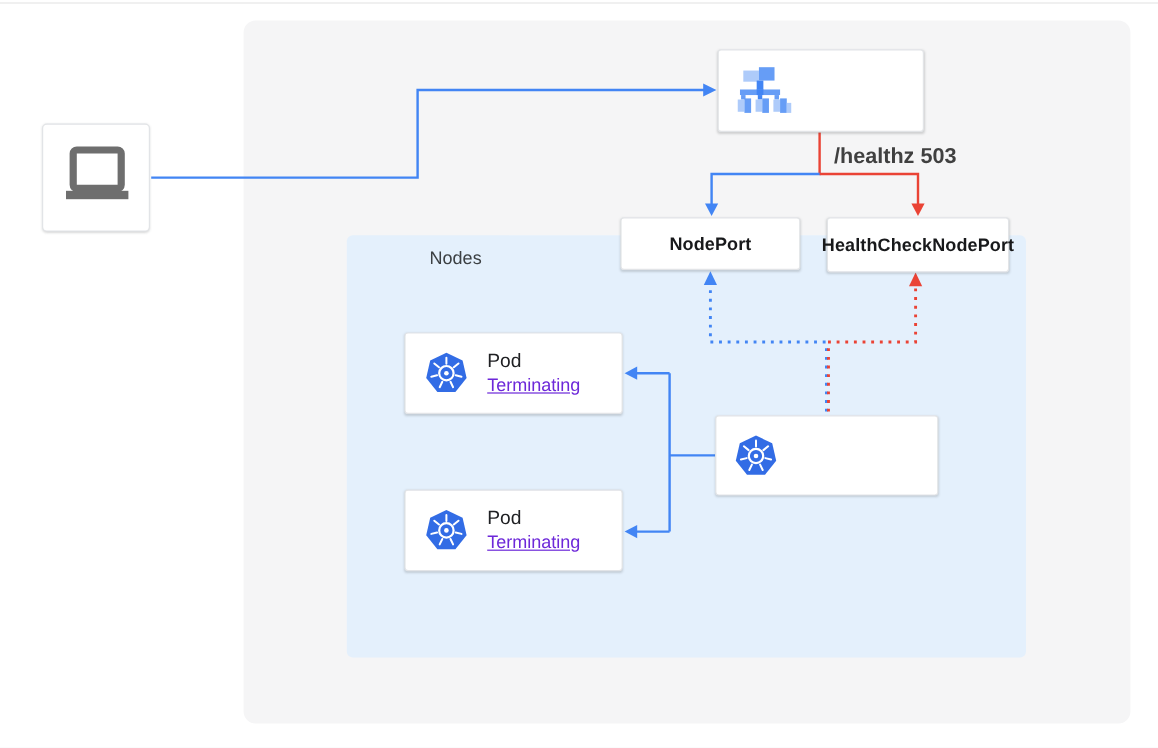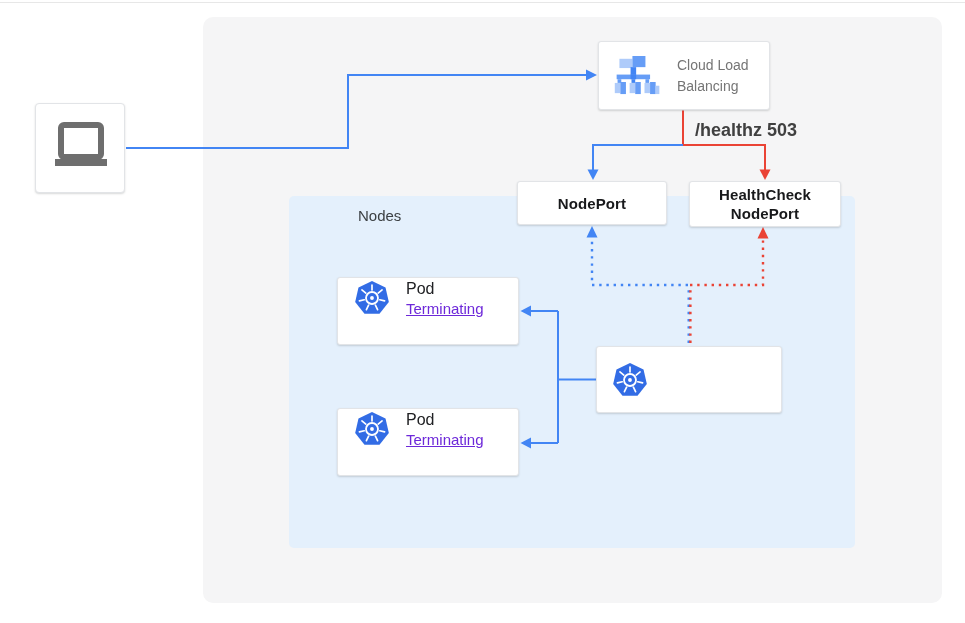--- a/index.html
+++ b/index.html
@@ -16,23 +16,23 @@
   .card{
     position:absolute;background:#ffffff;border:1px solid #e2e4e7;border-radius:3px;
     box-shadow:0 1px 2px rgba(60,64,67,.20);box-sizing:border-box;z-index:3;
   }
   #client-card{left:35px;top:103px;width:90px;height:90px;border-radius:4px;
     display:flex;align-items:center;justify-content:center;}
   #lb-card{left:598px;top:41px;width:172px;height:69px;display:flex;align-items:center;padding-left:13px;}
   .lb-text{font-size:14px;color:#757575;line-height:21px;margin-left:13px;}
   #nodeport-card{left:517px;top:181px;width:150px;height:44px;display:flex;align-items:center;justify-content:center;}
   .port-label{font-weight:bold;font-size:15px;color:#18191b;letter-spacing:.1px;}
-  #hc-card{left:689px;top:181px;width:152px;height:46px;display:flex;flex-direction:column;
+  #hc-card{left:689px;top:181px;width:152px;height:46px;display:flex;flex-direction:row;
     align-items:center;justify-content:center;line-height:19px;text-align:center;}
-  .pod-card{left:337px;width:182px;height:68px;display:flex;padding-left:14px;}
+  .pod-card{left:337px;width:182px;height:68px;display:flex;align-items:center;padding-left:14px;}
   #pod1-card{top:277px;}
   #pod2-card{top:408px;}
   #kp-card{left:596px;top:346px;width:186px;height:67px;display:flex;align-items:center;padding-left:13px;}
   .k8s-entity-text{margin-left:14px;}
   .entity-title{font-size:16px;color:#202124;line-height:21px;}
   .entity-sub{font-size:15px;color:#6d28d9;line-height:20px;text-decoration:underline;}
 
   .healthz-label{position:absolute;left:695px;top:120px;font-size:18px;font-weight:bold;color:#404040;z-index:4;}
 
   #wire-layer{position:absolute;left:0;top:0;width:965px;height:623px;z-index:2;pointer-events:none;}
@@ -90,24 +90,20 @@
     <rect x="21" y="29" width="4" height="4" fill="#4285f4"></rect>
     <rect x="36" y="29" width="4" height="4" fill="#669df6"></rect>
     <rect x="3" y="33" width="6" height="11" fill="#aecbfa"></rect>
     <rect x="9" y="32" width="6" height="13" fill="#669df6"></rect>
     <rect x="19" y="33" width="6" height="11" fill="#aecbfa"></rect>
     <rect x="25" y="32" width="6" height="13" fill="#669df6"></rect>
     <rect x="35" y="33" width="6" height="11" fill="#aecbfa"></rect>
     <rect x="41" y="32" width="6" height="13" fill="#669df6"></rect>
     <rect x="47" y="36" width="4" height="9" fill="#aecbfa"></rect>
   </svg>
-  <div class="lb-text">
-    <div>Cloud Load</div>
-    <div>Balancing</div>
-  </div>
 </div>
 
 <div class="healthz-label">/healthz 503</div>
 
 <div class="card" id="nodeport-card">
   <span class="port-label">NodePort</span>
 </div>
 
 <div class="card" id="hc-card">
   <span class="port-label">HealthCheck</span>

